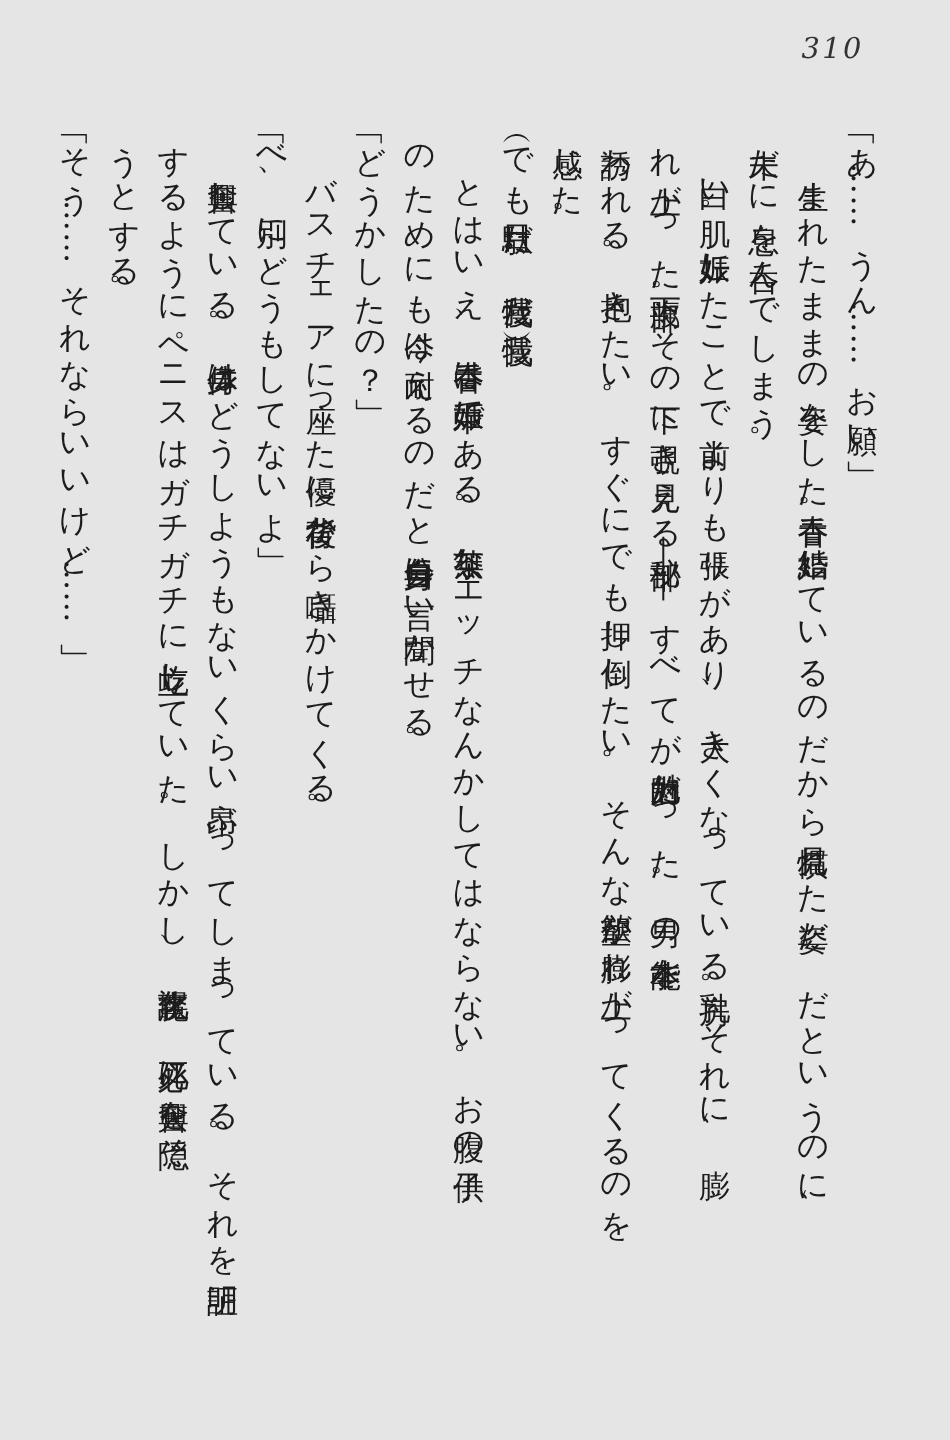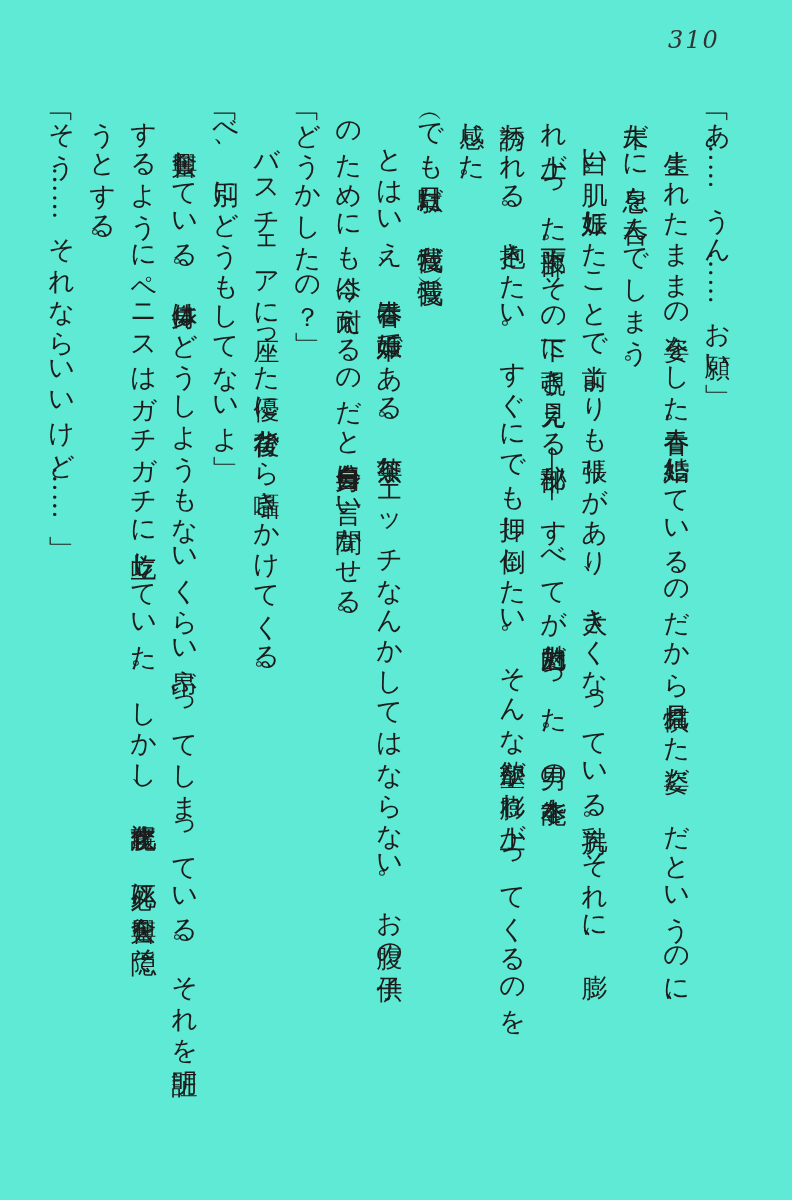--- a/index.html
+++ b/index.html
@@ -10,21 +10,21 @@
     width: 792px;
     height: 1200px;
     position: relative;
     overflow: hidden;
     background: #fcfcfa;
     font-family: "DejaVu Serif", "Liberation Serif", serif;
   }
   .page {
     position: absolute;
     inset: 0;
-    background: #5eead4;
+    background: #e5e5e5;
   }
   .page-number {
     position: absolute;
     top: 26px;
     left: 668px;
     font-size: 24px;
     font-style: italic;
     letter-spacing: 2px;
     color: #333333;
   }

